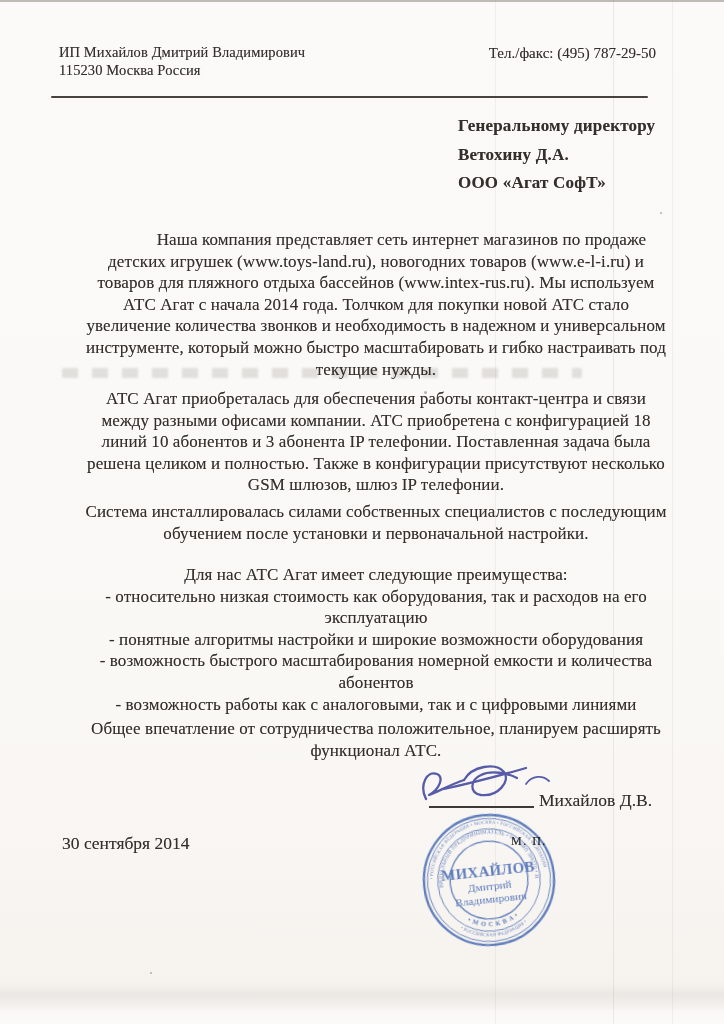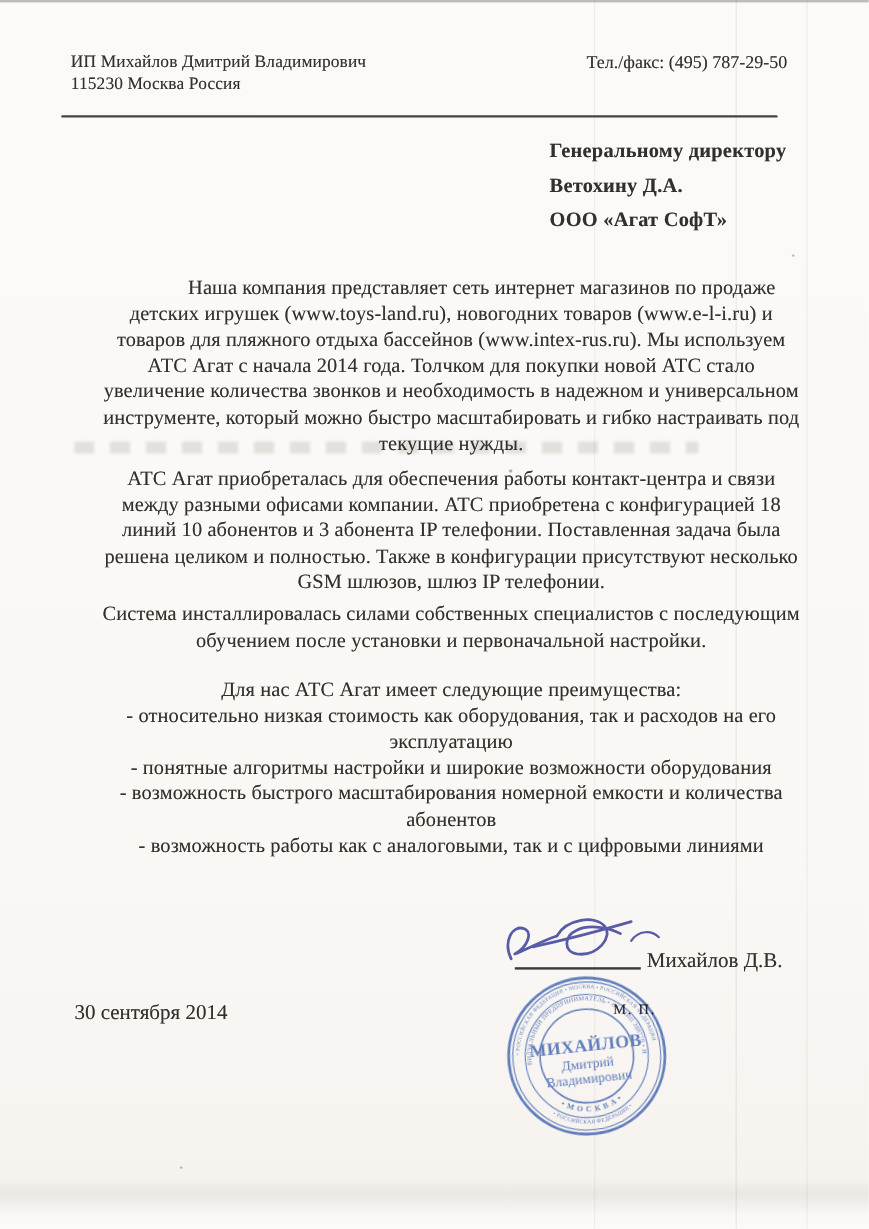--- a/index.html
+++ b/index.html
@@ -98,20 +98,22 @@
 GSM шлюзов, шлюз IP телефонии.</div>
   <div class="abs ink para" style="top:501px">Система инсталлировалась силами собственных специалистов с последующим
 обучением после установки и первоначальной настройки.</div>
   <div class="abs ink para" style="top:564px">Для нас АТС Агат имеет следующие преимущества:
 - относительно низкая стоимость как оборудования, так и расходов на его
 эксплуатацию
 - понятные алгоритмы настройки и широкие возможности оборудования
 - возможность быстрого масштабирования номерной емкости и количества
 абонентов
 - возможность работы как с аналоговыми, так и с цифровыми линиями</div>
+  <div class="abs ink para" style="top:718px">Общее впечатление от сотрудничества положительное, планируем расширять
+функционал АТС.</div>
 
   <svg class="abs sig-svg" viewBox="0 0 150 52" xmlns="http://www.w3.org/2000/svg">
     <g fill="none" stroke="#474ba0" stroke-width="2.3" stroke-linecap="round" stroke-linejoin="round" opacity="0.9">
       <path d="M12 42 C 5 28, 13 13, 23 17 C 30 20, 26 32, 15 38 C 25 34, 38 27, 50 23"></path>
       <path d="M50 23 C 58 9, 82 5, 90 15 C 97 24, 84 40, 67 38 C 55 36, 56 23, 67 18 C 77 13, 94 16, 103 21"></path>
       <path d="M30 32 C 58 26, 88 18, 112 11"></path>
       <path d="M112 27 C 118 18, 129 18, 135 24" stroke-width="1.8"></path>
     </g>
   </svg>
   <div class="abs sig-line"></div>

